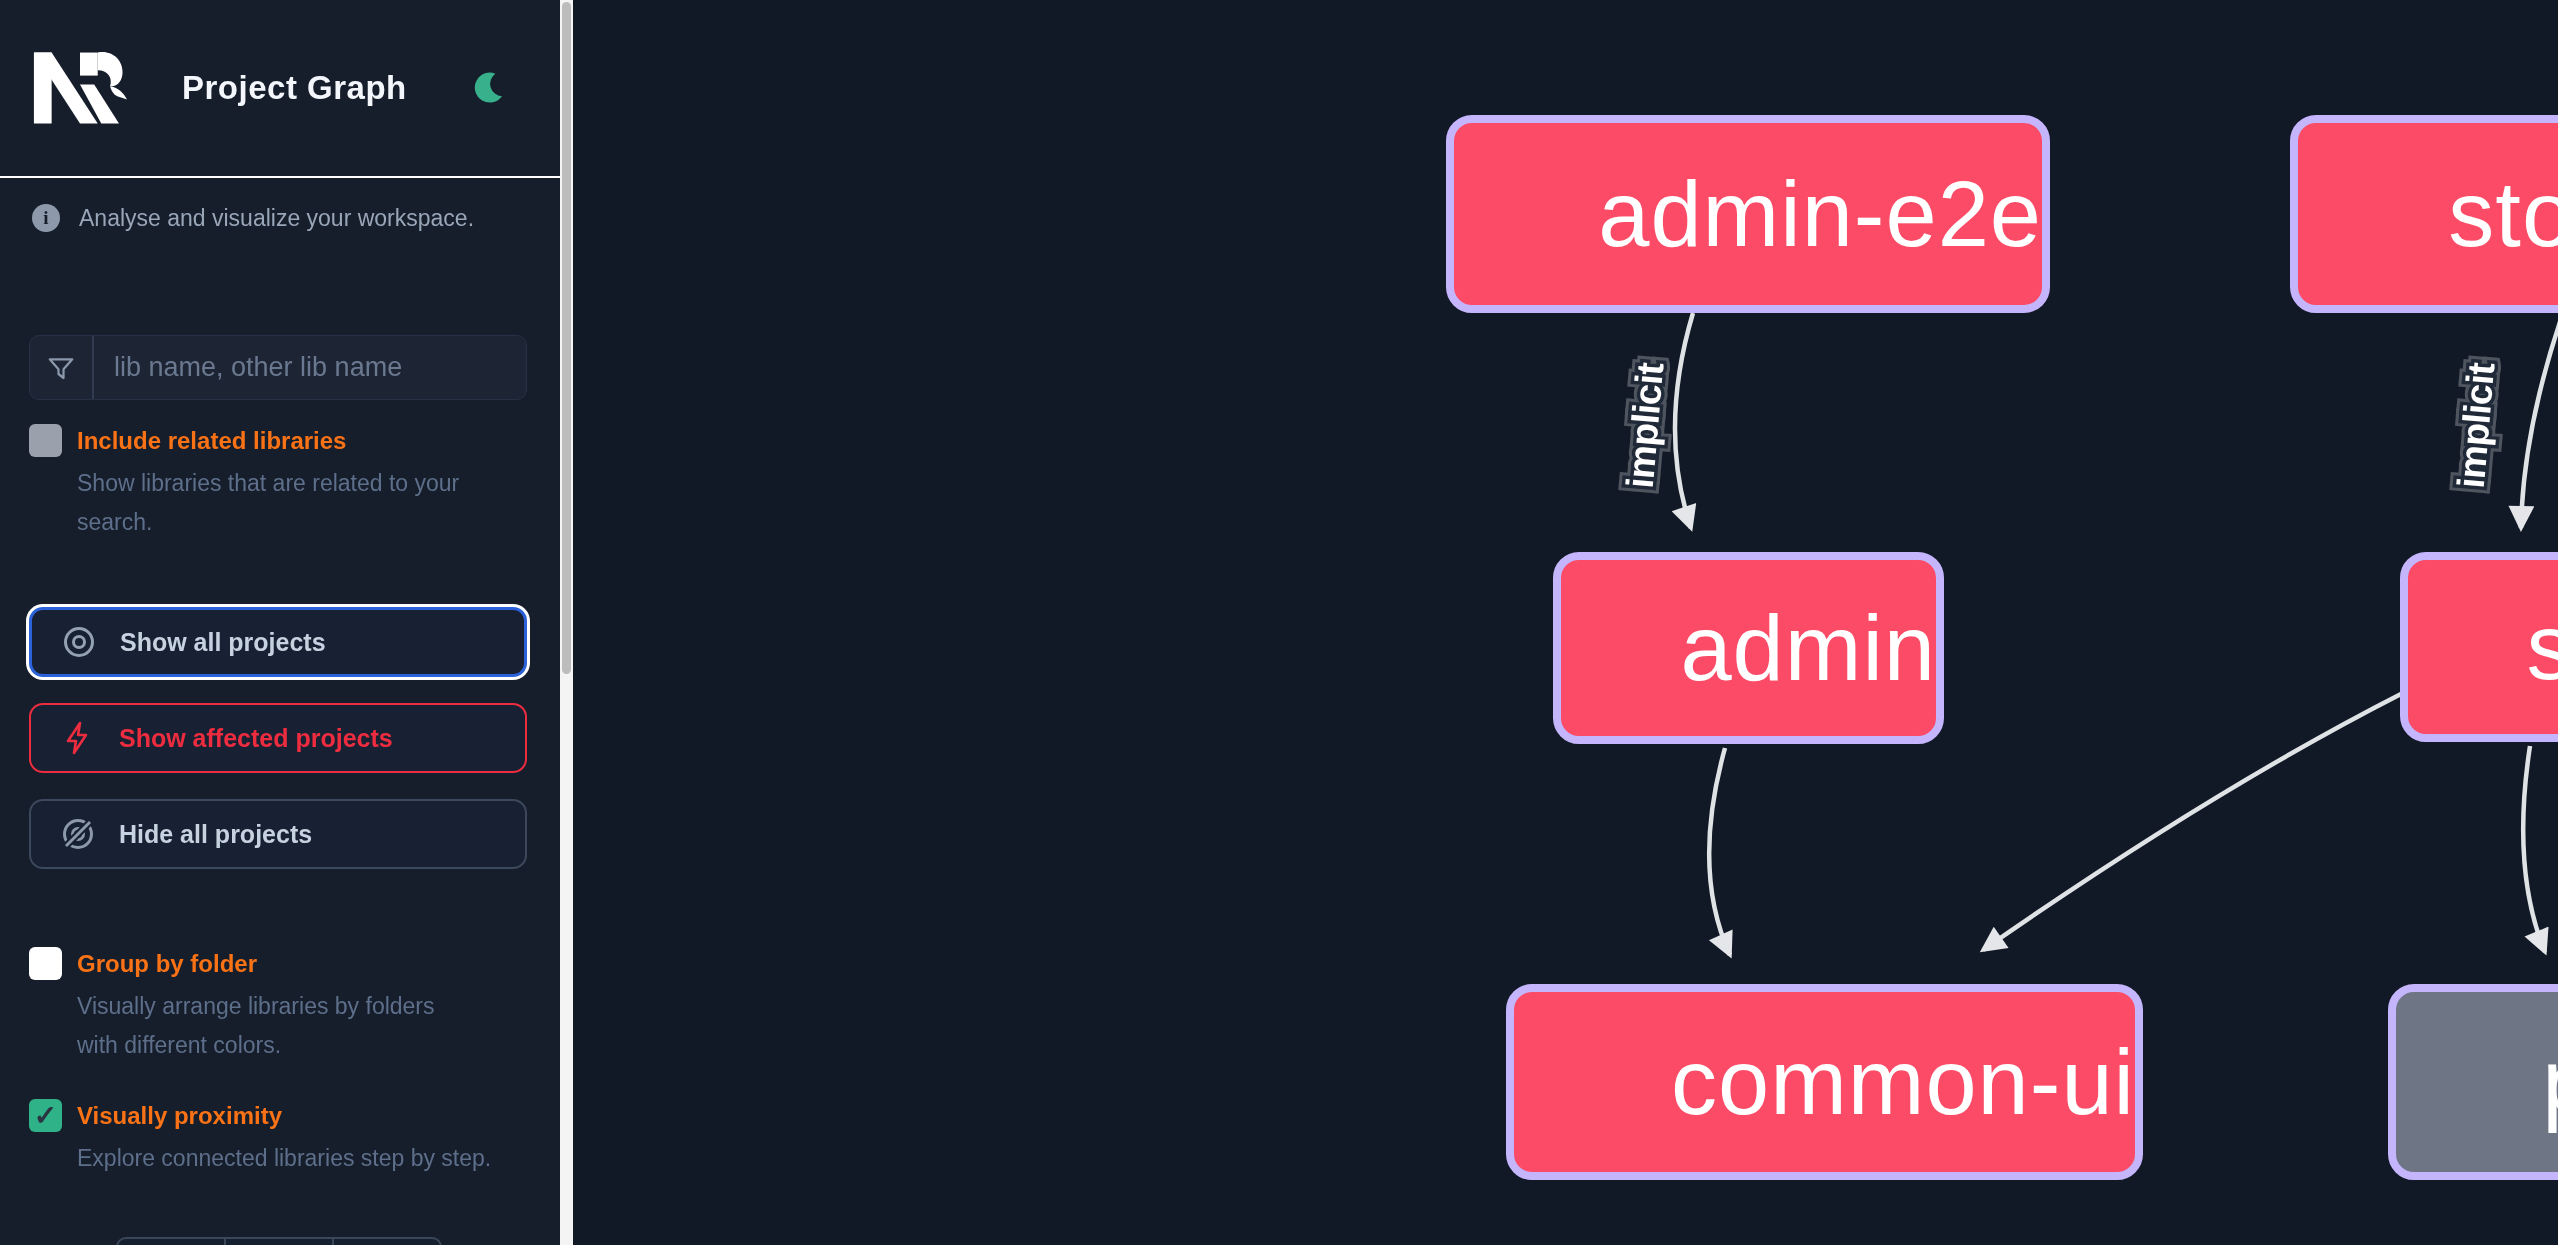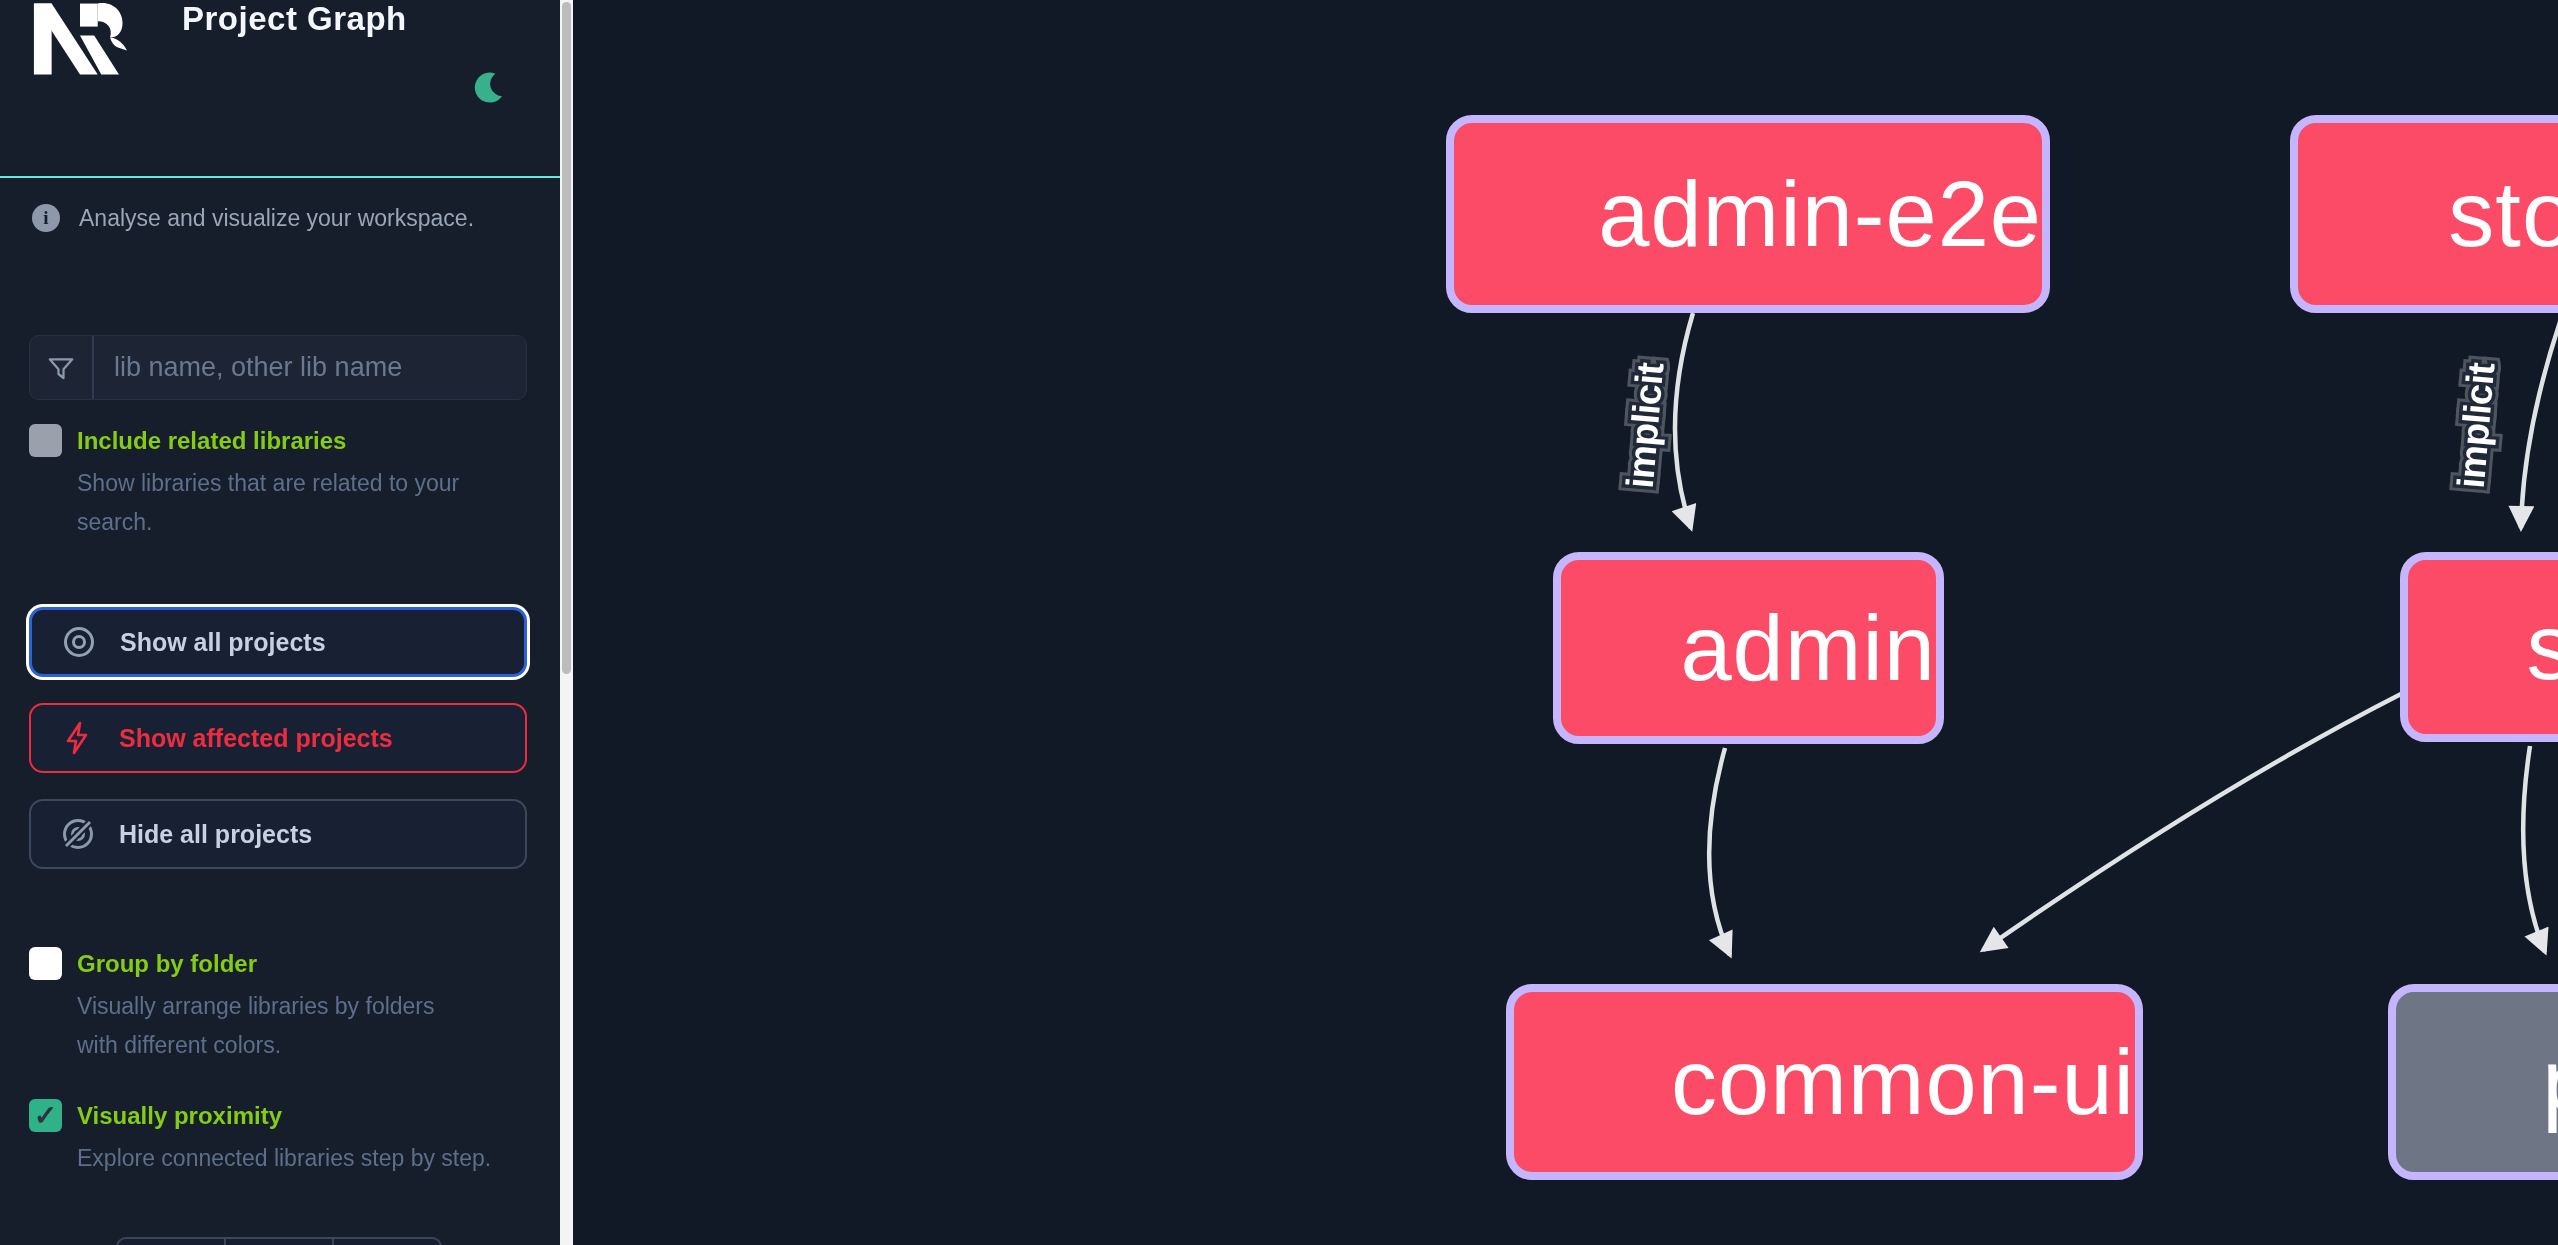--- a/index.html
+++ b/index.html
@@ -3,22 +3,22 @@
 <meta charset="utf-8">
 <style>
   * { margin:0; padding:0; box-sizing:border-box; }
   html,body { width:2558px; height:1245px; overflow:hidden; background:#121926;
               font-family:"Liberation Sans", sans-serif; }
   .stage { position:relative; width:2558px; height:1245px; }
 
   
   .sidebar { position:absolute; left:0; top:0; width:560px; height:1245px;
              background:#161d2b; overflow:hidden; }
-  .sb-header { position:relative; height:178px; border-bottom:2px solid #5eead4;
-               display:flex; align-items:flex-start; padding-left:30px; }
+  .sb-header { position:relative; height:178px; border-bottom:2px solid #ffffff;
+               display:flex; align-items:center; padding-left:30px; }
   .nx-logo { width:100px; height:78px; flex:0 0 auto; }
   .sb-title { color:#f3f6fa; font-size:33px; font-weight:700; margin-left:52px; letter-spacing:.5px; }
   .moon-btn { position:absolute; right:52px; top:68px; width:40px; height:40px;
               background:none; border:none; cursor:pointer; }
 
   .info-row { display:flex; align-items:center; gap:19px; padding:0 32px; margin-top:26px; }
   .info-icon { width:28px; height:28px; border-radius:50%; background:#8d99aa; color:#161d2b;
                font-size:19px; font-weight:700; display:flex; align-items:center;
                justify-content:center; flex:0 0 auto; font-family:"Liberation Serif", serif; }
   .info-text { color:#99a6b8; font-size:23px; }
@@ -32,21 +32,21 @@
                   color:#c9d4e2; font-size:27px; padding:0 20px;
                   font-family:"Liberation Sans", sans-serif; }
   .search-input::placeholder { color:#6b7990; }
 
   .cb-row { position:absolute; left:29px; width:500px; }
   .cb-box { position:absolute; left:0; top:2px; width:33px; height:33px; border-radius:6px; }
   .cb-gray  { background:#9aa1ac; }
   .cb-white { background:#ffffff; }
   .cb-green { background:#2fb288; color:#2b3442; font-size:28px; font-weight:700;
               display:flex; align-items:center; justify-content:center; }
-  .cb-label { margin-left:48px; color:#84cc16; font-size:24px; font-weight:700; line-height:38px; }
+  .cb-label { margin-left:48px; color:#f97316; font-size:24px; font-weight:700; line-height:38px; }
   .cb-desc  { margin-left:48px; color:#5d6f8a; font-size:23px; line-height:39px; margin-top:4px; }
 
   .sb-btn { position:absolute; left:29px; width:498px; height:70px; border-radius:14px;
             background:#182133; display:flex; align-items:center; gap:22px;
             padding-left:28px; cursor:pointer; border:2px solid #3c485c; }
   .sb-btn span.lbl { font-size:25px; font-weight:700; color:#c6d2e0; }
   .btn-focused { border:3px solid #2b62d9; box-shadow:0 0 0 3px #ffffff; }
   .btn-danger  { border:2px solid #ee2c3f; }
   .btn-danger span.lbl { color:#ee2c3f; }
   .btn-icon { width:38px; height:38px; flex:0 0 auto; }

